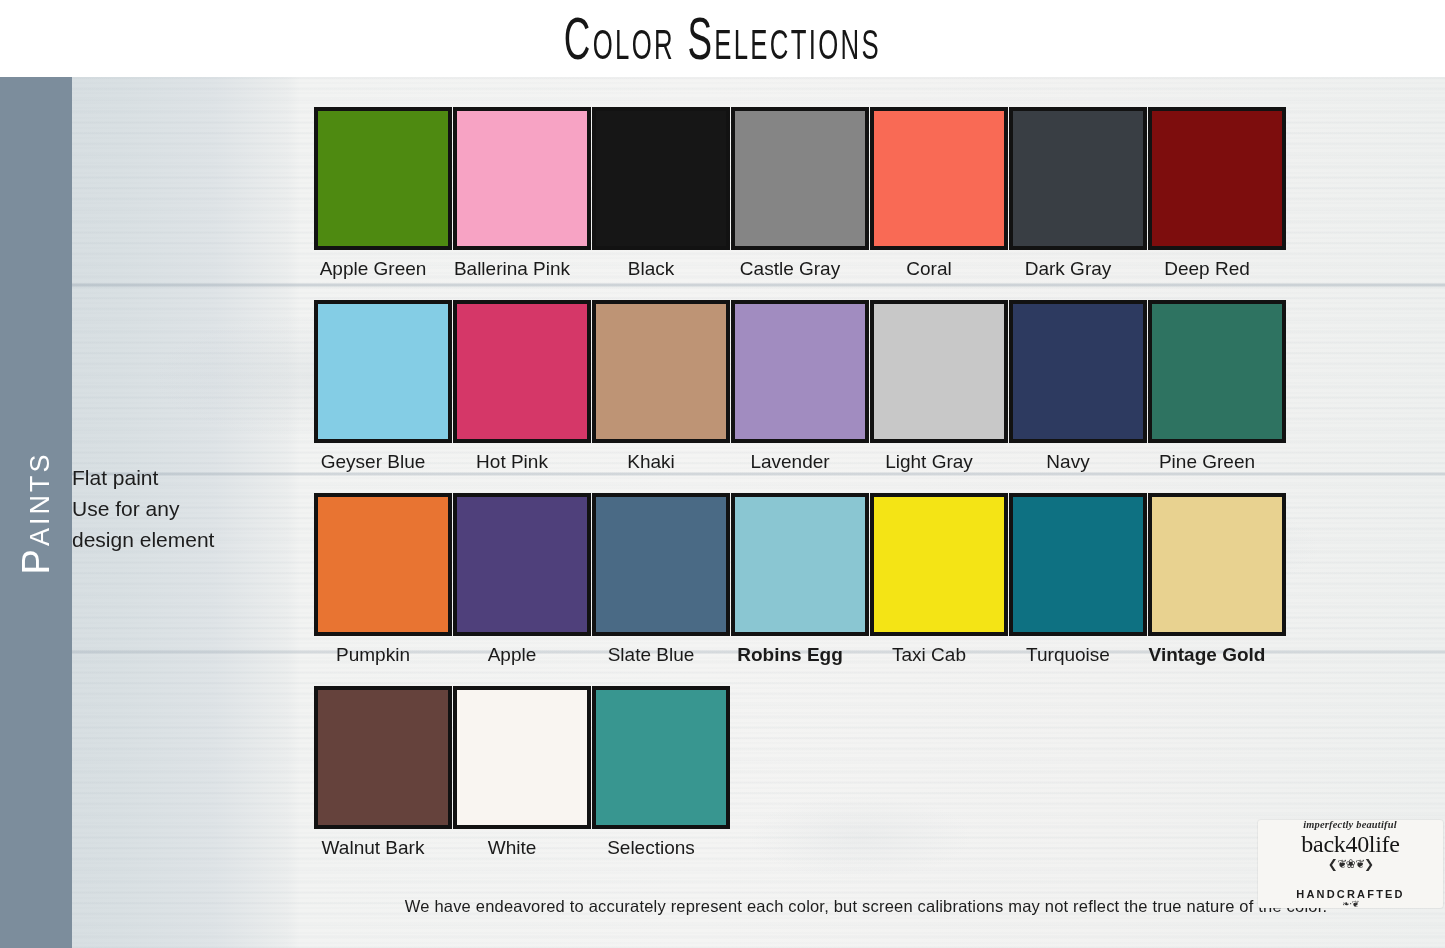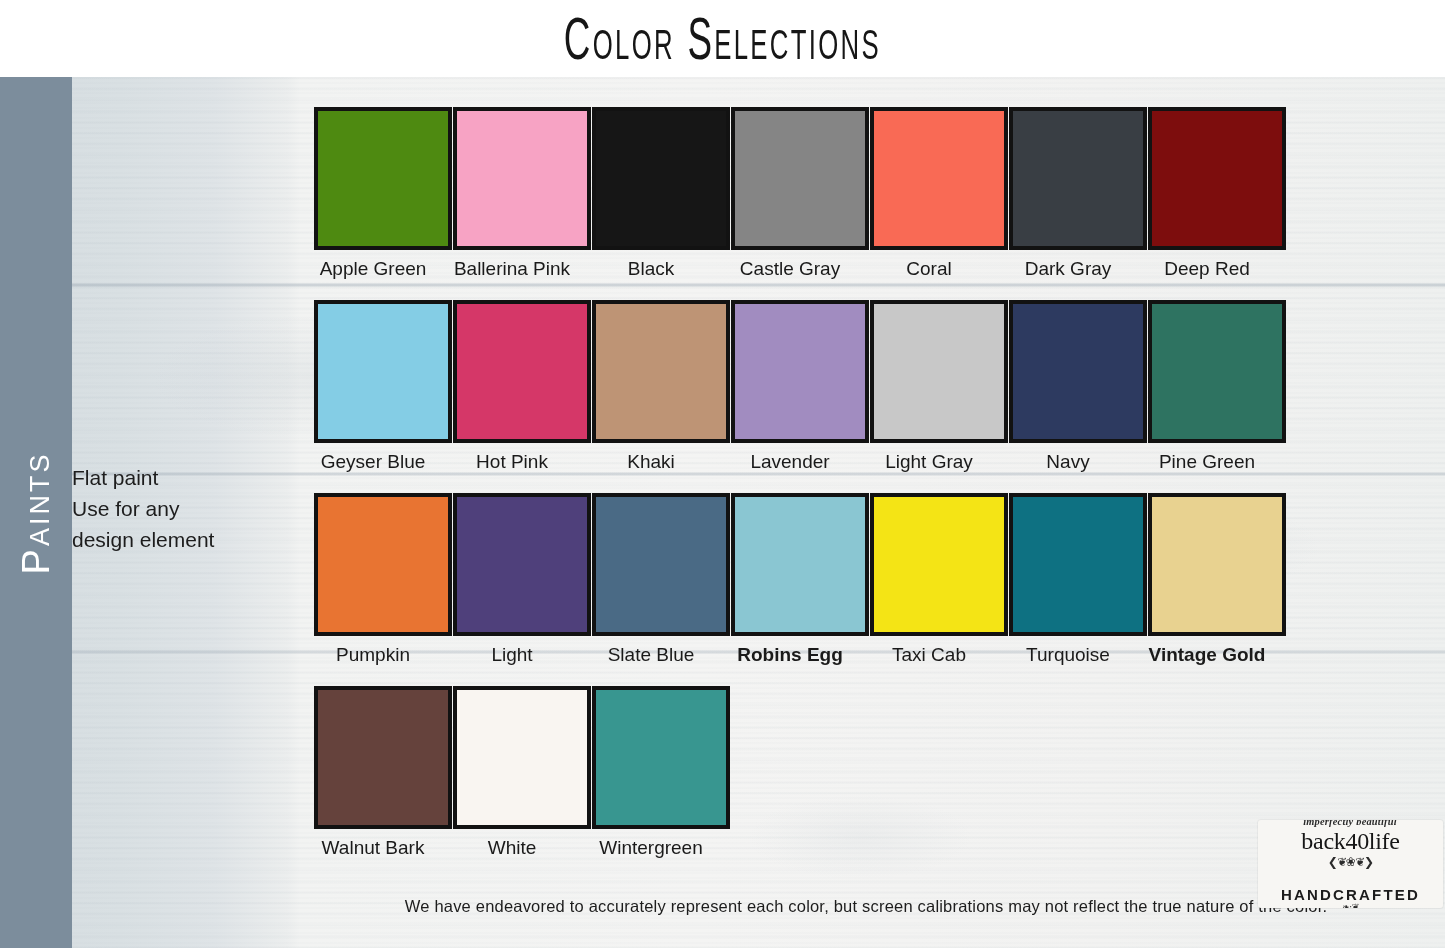--- a/index.html
+++ b/index.html
@@ -224,21 +224,21 @@
     font-family: "DejaVu Sans", sans-serif;
     font-size: 12px;
     color: #2b2b2b;
     letter-spacing: -1px;
     line-height: 1;
     margin-top: 1px;
     white-space: nowrap;
   }
   .logo-handcrafted {
     font-family: "Liberation Sans", sans-serif;
-    font-size: 15px;
+    font-size: 11px;
     font-weight: 700;
     letter-spacing: 2.2px;
     color: #1c1c1c;
     margin-top: 18px;
     white-space: nowrap;
   }
   .logo-flourish-bottom {
     font-family: "DejaVu Sans", sans-serif;
     font-size: 9px;
     color: #2b2b2b;
@@ -331,21 +331,21 @@
             <div class="swatch-name">Pine Green</div>
           </div>
         </div>
         <div class="grid-row">
           <div class="swatch-cell">
             <div class="swatch-chip" style="background: rgb(232, 116, 50);"></div>
             <div class="swatch-name">Pumpkin</div>
           </div>
           <div class="swatch-cell">
             <div class="swatch-chip" style="background: rgb(79, 64, 123);"></div>
-            <div class="swatch-name">Light</div>
+            <div class="swatch-name">Apple</div>
           </div>
           <div class="swatch-cell">
             <div class="swatch-chip" style="background: rgb(74, 106, 133);"></div>
             <div class="swatch-name">Slate Blue</div>
           </div>
           <div class="swatch-cell">
             <div class="swatch-chip" style="background: rgb(138, 198, 210);"></div>
             <div class="swatch-name bold">Robins Egg</div>
           </div>
           <div class="swatch-cell">
@@ -365,21 +365,21 @@
           <div class="swatch-cell">
             <div class="swatch-chip" style="background: rgb(101, 66, 60);"></div>
             <div class="swatch-name">Walnut Bark</div>
           </div>
           <div class="swatch-cell">
             <div class="swatch-chip" style="background: rgb(249, 245, 241);"></div>
             <div class="swatch-name">White</div>
           </div>
           <div class="swatch-cell">
             <div class="swatch-chip" style="background: rgb(56, 150, 144);"></div>
-            <div class="swatch-name">Wintergreen</div>
+            <div class="swatch-name">Selections</div>
           </div>
         </div>
       </div>
 
     <div class="disclaimer">We have endeavored to accurately represent each color, but screen calibrations may not reflect the true nature of the color.</div>
 
     <div class="logo">
       <div class="logo-tagline">imperfectly beautiful</div>
       <div class="logo-rule"></div>
       <div class="logo-brand">back40life</div>

